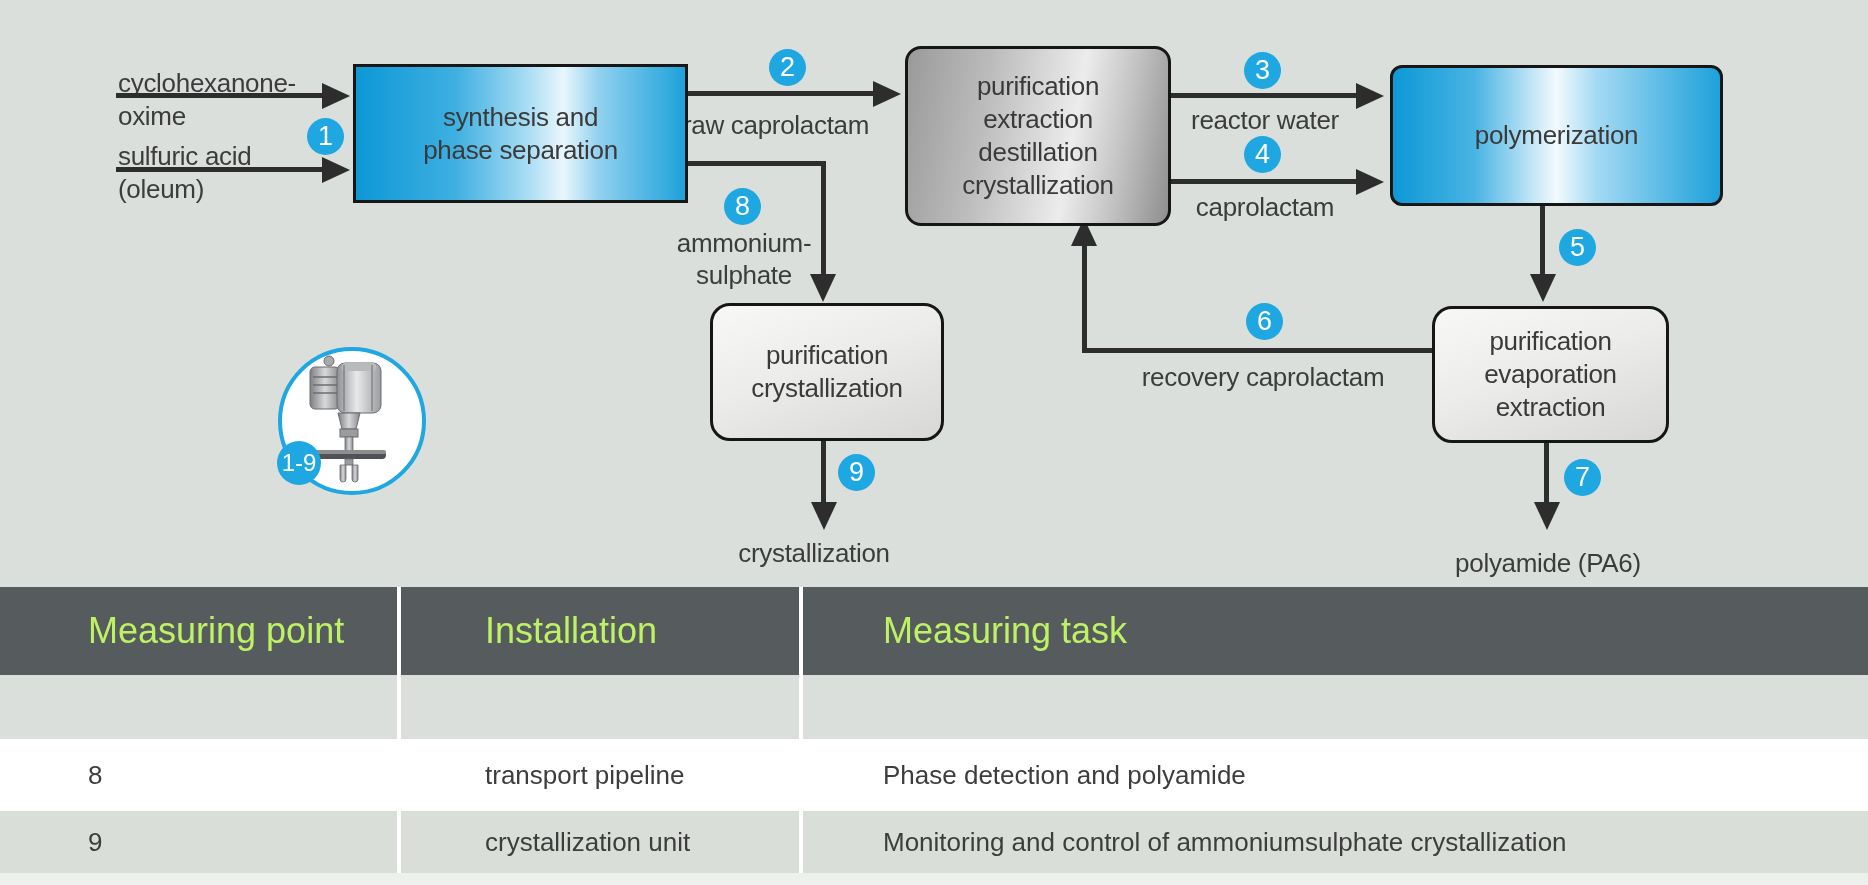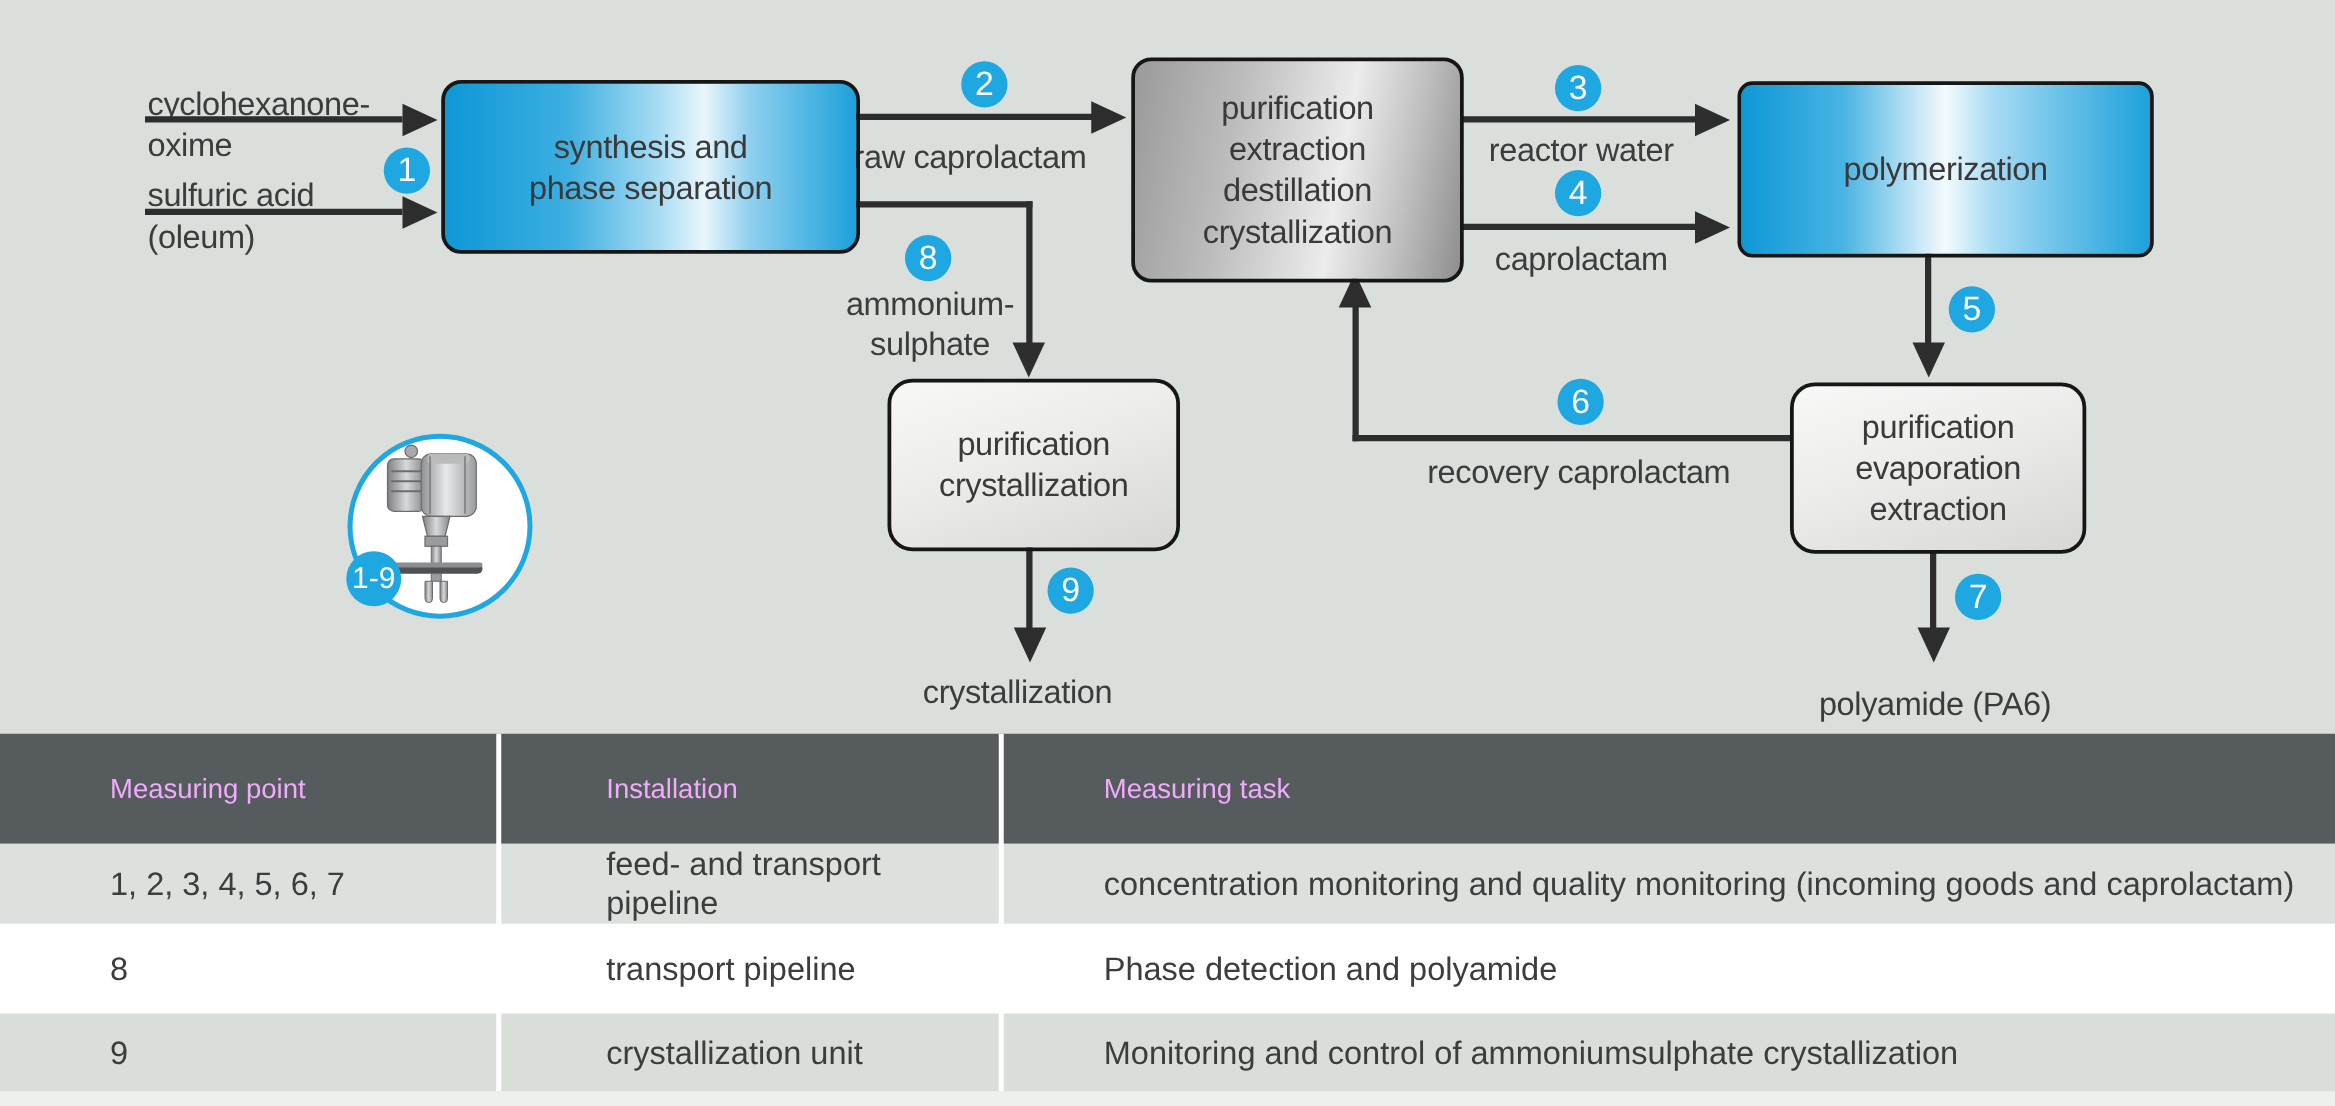--- a/index.html
+++ b/index.html
@@ -8,21 +8,21 @@
     background:#dadfdc;
     font-family:"Liberation Sans", sans-serif;
     color:#3c3c3c;
   }
   
   .lbl{position:absolute;font-size:26px;line-height:30px;color:#3c3c3c;letter-spacing:-0.3px;white-space:nowrap;}
   .lbl.center{text-align:center;}
   .box{position:absolute;border:3px solid #161616;display:flex;flex-direction:column;
        align-items:center;justify-content:center;font-size:26px;line-height:33px;
        color:#3a3a3a;letter-spacing:-0.3px;text-align:center;}
-  .box.blue{border-radius:16px;
+  .box.blue{border-radius:0;
     background:linear-gradient(90deg,#0d98d6 0%,#3eafe1 30%,#a8dcf4 52%,#e9f6fc 63%,#90d0ef 74%,#1da1da 100%);}
   .box.blue2{border-radius:12px;
     background:linear-gradient(90deg,#0d98d6 0%,#49b4e3 25%,#d9effa 46%,#f2fafd 50%,#a5daf3 62%,#1da1da 100%);}
   .box.gray{border-radius:16px;
     background:linear-gradient(100deg,#9a9a9a 0%,#bcbcbc 30%,#ececec 62%,#c2c2c2 80%,#8e8e8e 100%);}
   .box.light{border-radius:20px;
     background:linear-gradient(160deg,#f8f8f7 0%,#ececea 45%,#d7d7d5 100%);}
   .hline,.vline{position:absolute;background:#2d2d2d;}
   .hline{height:5px;}
   .vline{width:5px;}
@@ -31,21 +31,21 @@
   .ah.down{border-left:13px solid transparent;border-right:13px solid transparent;border-top:28px solid #2d2d2d;}
   .ah.up{border-left:13px solid transparent;border-right:13px solid transparent;border-bottom:28px solid #2d2d2d;}
   .badge{position:absolute;width:37px;height:37px;border-radius:50%;background:#1ea7e1;
          color:#fff;font-size:27px;display:flex;align-items:center;justify-content:center;z-index:5;}
   .inst-circle{position:absolute;left:278px;top:347px;width:140px;height:140px;border-radius:50%;
                background:#ffffff;border:4px solid #1ea7e1;z-index:3;}
   .inst-badge{position:absolute;left:277px;top:441px;width:44px;height:44px;border-radius:50%;
               background:#1ea7e1;color:#fff;font-size:24px;display:flex;align-items:center;justify-content:center;z-index:4;}
   
   .tbl-row{position:absolute;left:0;width:1868px;display:flex;align-items:center;}
-  .tbl-header{top:587px;height:88px;background:#565b5e;color:#f0abfc;font-size:22px;}
+  .tbl-header{top:587px;height:88px;background:#565b5e;color:#bef264;font-size:36px;}
   .tr1{top:675px;height:64px;background:#dde1de;font-size:26px;color:#3d3d3d;}
   .tr2{top:739px;height:72px;background:#ffffff;font-size:26px;color:#3d3d3d;}
   .tr3{top:811px;height:62px;background:#d9ded9;font-size:26px;color:#3d3d3d;}
   .c1{width:397px;padding-left:88px;box-sizing:border-box;flex:none;}
   .c2{width:402px;padding-left:88px;box-sizing:border-box;flex:none;}
   .c3{flex:1;padding-left:84px;box-sizing:border-box;}
   .vsep{position:absolute;top:587px;height:286px;width:4px;background:#ffffff;z-index:2;}
   .bottom-strip{position:absolute;left:0;top:873px;width:1868px;height:12px;background:#eef0ee;}
 </style>
 </head>
@@ -167,25 +167,20 @@
       <path d="M70 114 h6 v14 a3 3 0 0 1 -6 0 Z" fill="url(#gmetal2)" stroke="#6b6d70" stroke-width="0.8"></path>
     </svg>
   </div>
   <div class="inst-badge">1-9</div>
 
   <div class="tbl-row tbl-header">
     <div class="c1">Measuring point</div>
     <div class="c2">Installation</div>
     <div class="c3">Measuring task</div>
   </div>
-  <div class="tbl-row tr1">
-    <div class="c1">1, 2, 3, 4, 5, 6, 7</div>
-    <div class="c2">feed- and transport pipeline</div>
-    <div class="c3">concentration monitoring and quality monitoring (incoming goods and caprolactam)</div>
-  </div>
   <div class="tbl-row tr2">
     <div class="c1">8</div>
     <div class="c2">transport pipeline</div>
     <div class="c3">Phase detection and polyamide</div>
   </div>
   <div class="tbl-row tr3">
     <div class="c1">9</div>
     <div class="c2">crystallization unit</div>
     <div class="c3">Monitoring and control of ammoniumsulphate crystallization</div>
   </div>

